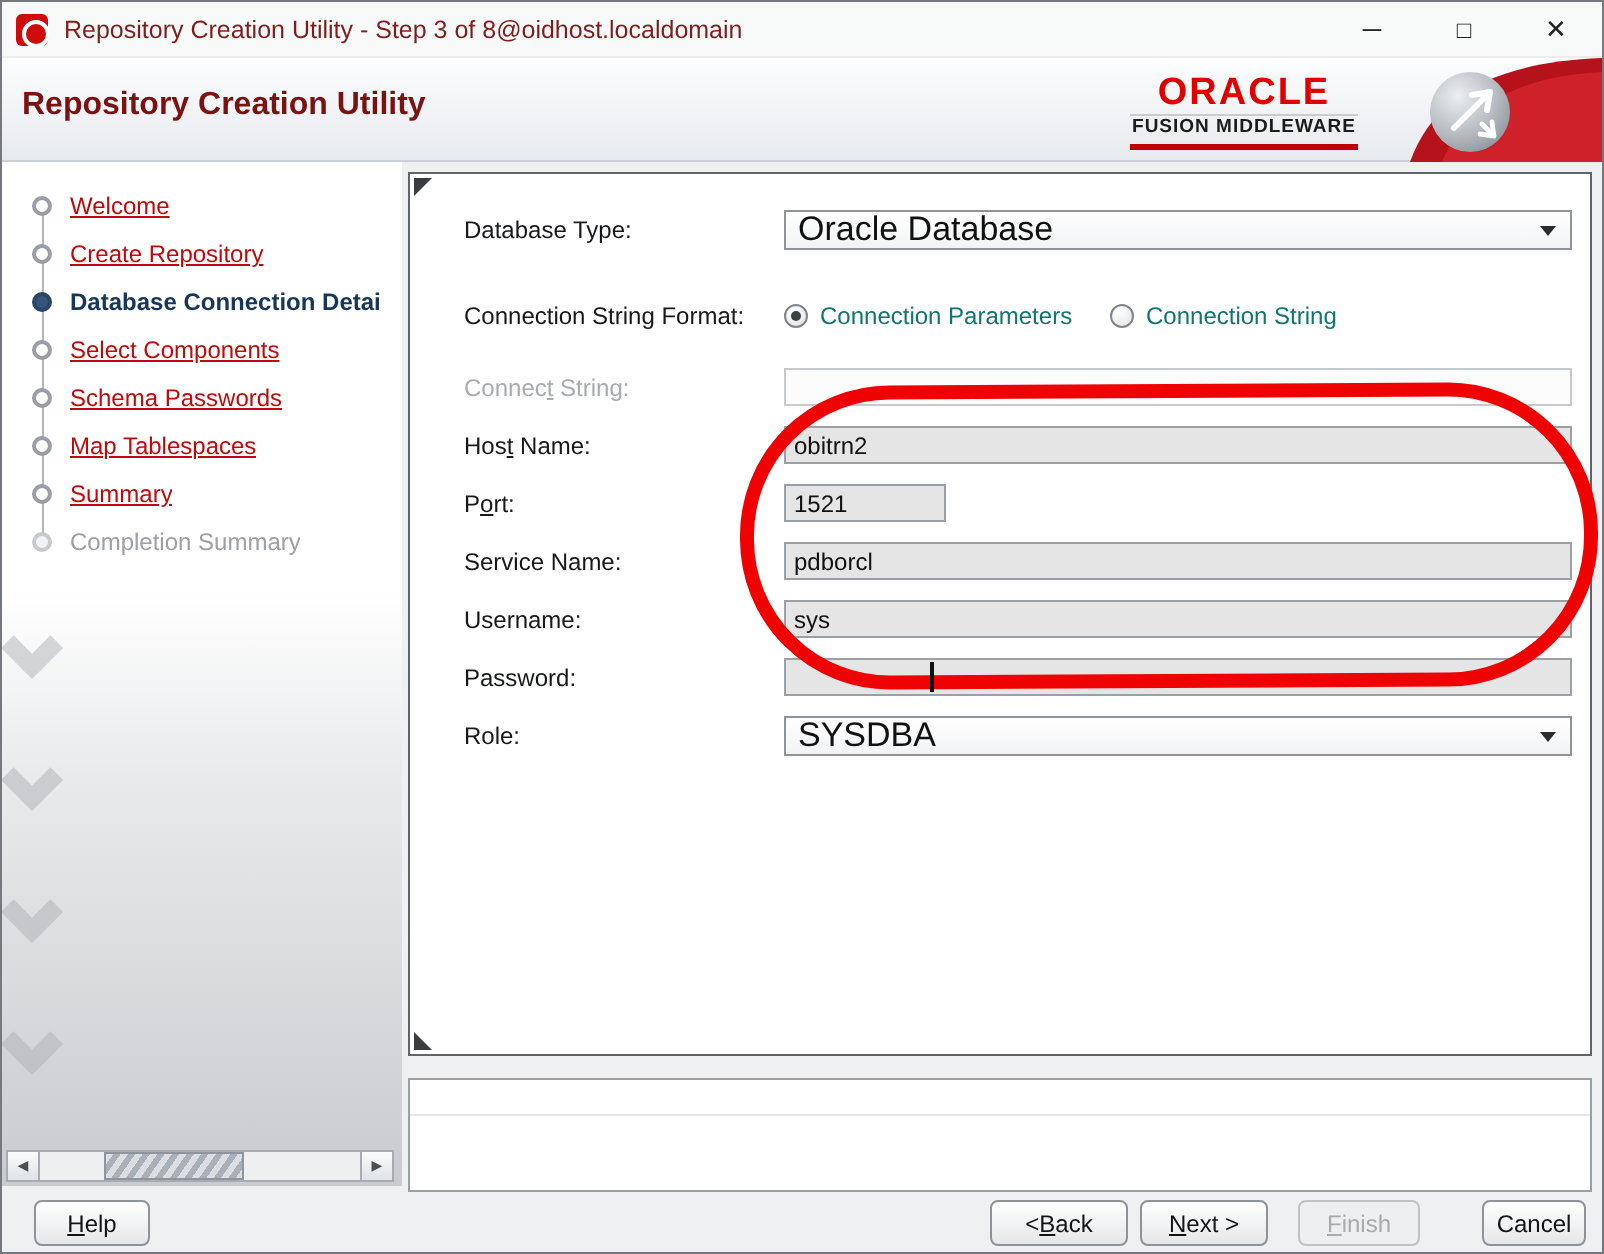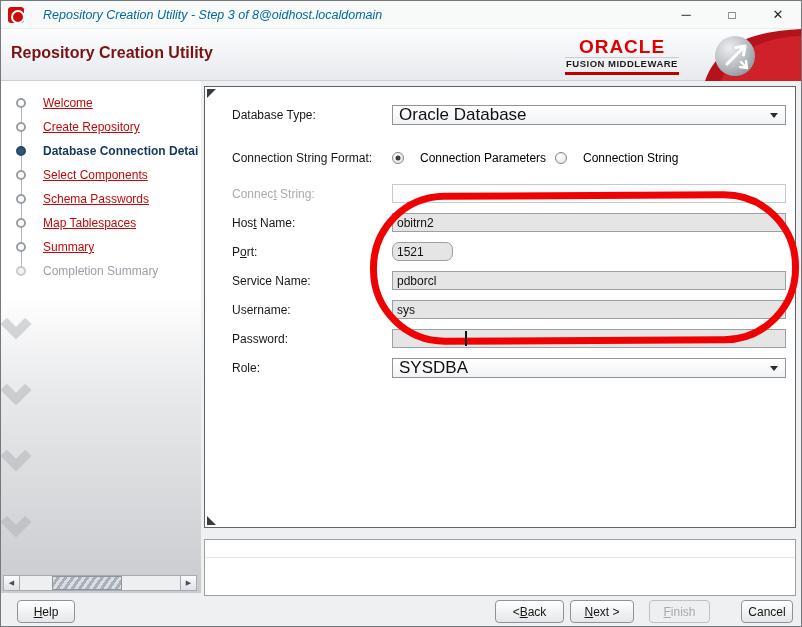--- a/index.html
+++ b/index.html
@@ -10,21 +10,21 @@
          border: 1px solid #75787c; overflow: hidden; }
 
   
   .titlebar { position: absolute; left: 0; top: 0; width: 100%; height: 28px;
               background: #f8f9f9; display: flex; align-items: center;
               border-bottom: 1px solid #ececec; }
   .app-icon { width: 16px; height: 16px; margin-left: 7px; background: #cf0a0a;
               border-radius: 3px; position: relative; flex: 0 0 auto; }
   .app-icon::after { content: ""; position: absolute; left: 3px; top: 3px;
               width: 10px; height: 10px; border: 2px solid #fff; border-radius: 50%; }
-  .title-text { margin-left: 19px; font-size: 12.5px; color: #0369a1; white-space: nowrap; font-style: italic; }
+  .title-text { margin-left: 8px; font-size: 12.5px; color: #7f1d1d; white-space: nowrap; }
   .win-controls { margin-left: auto; display: flex; height: 100%; }
   .wc { width: 46px; height: 100%; display: flex; align-items: center;
         justify-content: center; font-size: 13px; color: #222; cursor: default; }
   .wc.max { font-size: 12px; }
 
   
   .header { position: absolute; left: 0; top: 28px; width: 100%; height: 52px;
             background: linear-gradient(180deg, #fdfdfe, #e7eaee);
             border-bottom: 1px solid #ccd0d6; }
   .header-title { position: absolute; left: 10px; top: 15px; font-size: 16px;
@@ -39,21 +39,21 @@
 
   
   .sidebar { position: absolute; left: 0; top: 80px; width: 200px; height: 512px;
              background: linear-gradient(180deg, #ffffff 0%, #ffffff 42%, #e9eaec 60%, #c9cbce 100%); }
   .step-line { position: absolute; left: 20px; top: 22px; width: 1px; height: 168px;
              background: #b3b6ba; }
   .step { position: absolute; left: 10px; height: 24px; display: flex; align-items: center; }
   .dot { width: 10px; height: 10px; border-radius: 50%; background: #fff;
          border: 2px solid #999ea6; flex: 0 0 auto; margin-left: 5px; position: relative; z-index: 2; }
   .step-label { font-size: 12px; max-width: 156px; white-space: nowrap; overflow: hidden;
-         margin-left: 17px; }
+         margin-left: 9px; }
   .s-link .step-label { color: #c00a0a; text-decoration: underline; cursor: pointer; }
   .s-current .dot { background: #35567a; border-color: #2b4566; }
   .s-current .step-label { color: #16365c; font-weight: bold; }
   .s-disabled .dot { border-color: #c6c9cd; background: #f1f2f3; }
   .s-disabled .step-label { color: #9aa0a6; }
   .chev { position: absolute; left: 4px; width: 22px; height: 22px;
           border-right: 9px solid rgba(173,177,182,.5);
           border-bottom: 9px solid rgba(173,177,182,.5); transform: rotate(45deg); }
 
   .hscroll { position: absolute; left: 2px; bottom: 2px; width: 194px; height: 16px;
@@ -79,31 +79,31 @@
   .frow { position: absolute; left: 0; width: 100%; height: 20px; }
   .flabel { position: absolute; left: 27px; top: 0; line-height: 20px; font-size: 12px;
             color: #17181a; white-space: nowrap; }
   .flabel.disabled { color: #a8abaf; }
   .mn { text-decoration: underline; }
 
   .tfield { position: absolute; left: 187px; top: 0; width: 394px; height: 19px;
             border: 1px solid #9aa0a6; background: #e5e5e5; font-size: 12px;
             padding: 0 4px; font-family: inherit; color: #111; }
   input.tfield:disabled { background: #fcfcfc; border-color: #c6cacd; }
-  .tfield.port { width: 61px; border-radius: 7px; }
+  .tfield.port { width: 81px; }
 
   .dropdown { position: absolute; left: 187px; top: 0; width: 394px; height: 20px;
             border: 1px solid #8f949a; background: linear-gradient(#ffffff, #f2f3f5); cursor: default; }
   .dd-text { position: absolute; left: 6px; top: 0; line-height: 18px; font-size: 17px; color: #111; }
   .dd-arrow { position: absolute; right: 7px; top: 7px; width: 0; height: 0;
             border-left: 4px solid transparent; border-right: 4px solid transparent;
             border-top: 5px solid #2a2d30; }
 
   .radio { position: absolute; top: 0; height: 20px; display: flex; align-items: center;
-           gap: 16px; font-size: 12px; color: #000000; cursor: default; }
+           gap: 6px; font-size: 12px; color: #0f766e; cursor: default; }
   .rb { width: 12px; height: 12px; border: 1px solid #80858c; border-radius: 50%;
         background: radial-gradient(circle at 35% 30%, #ffffff, #dfe2e5); position: relative; }
   .rb.checked::after { content: ""; position: absolute; left: 3px; top: 3px; width: 4px;
         height: 4px; border-radius: 50%; background: #394042; box-shadow: 0 0 0 .5px #394042; }
 
   .msgbox { position: absolute; left: 203px; top: 538px; width: 592px; height: 57px;
             background: #fff; border: 1px solid #9ba0a5; }
   .msg-line { position: absolute; left: 0; top: 17px; width: 100%; height: 1px; background: #e4e6e8; }
 
   

